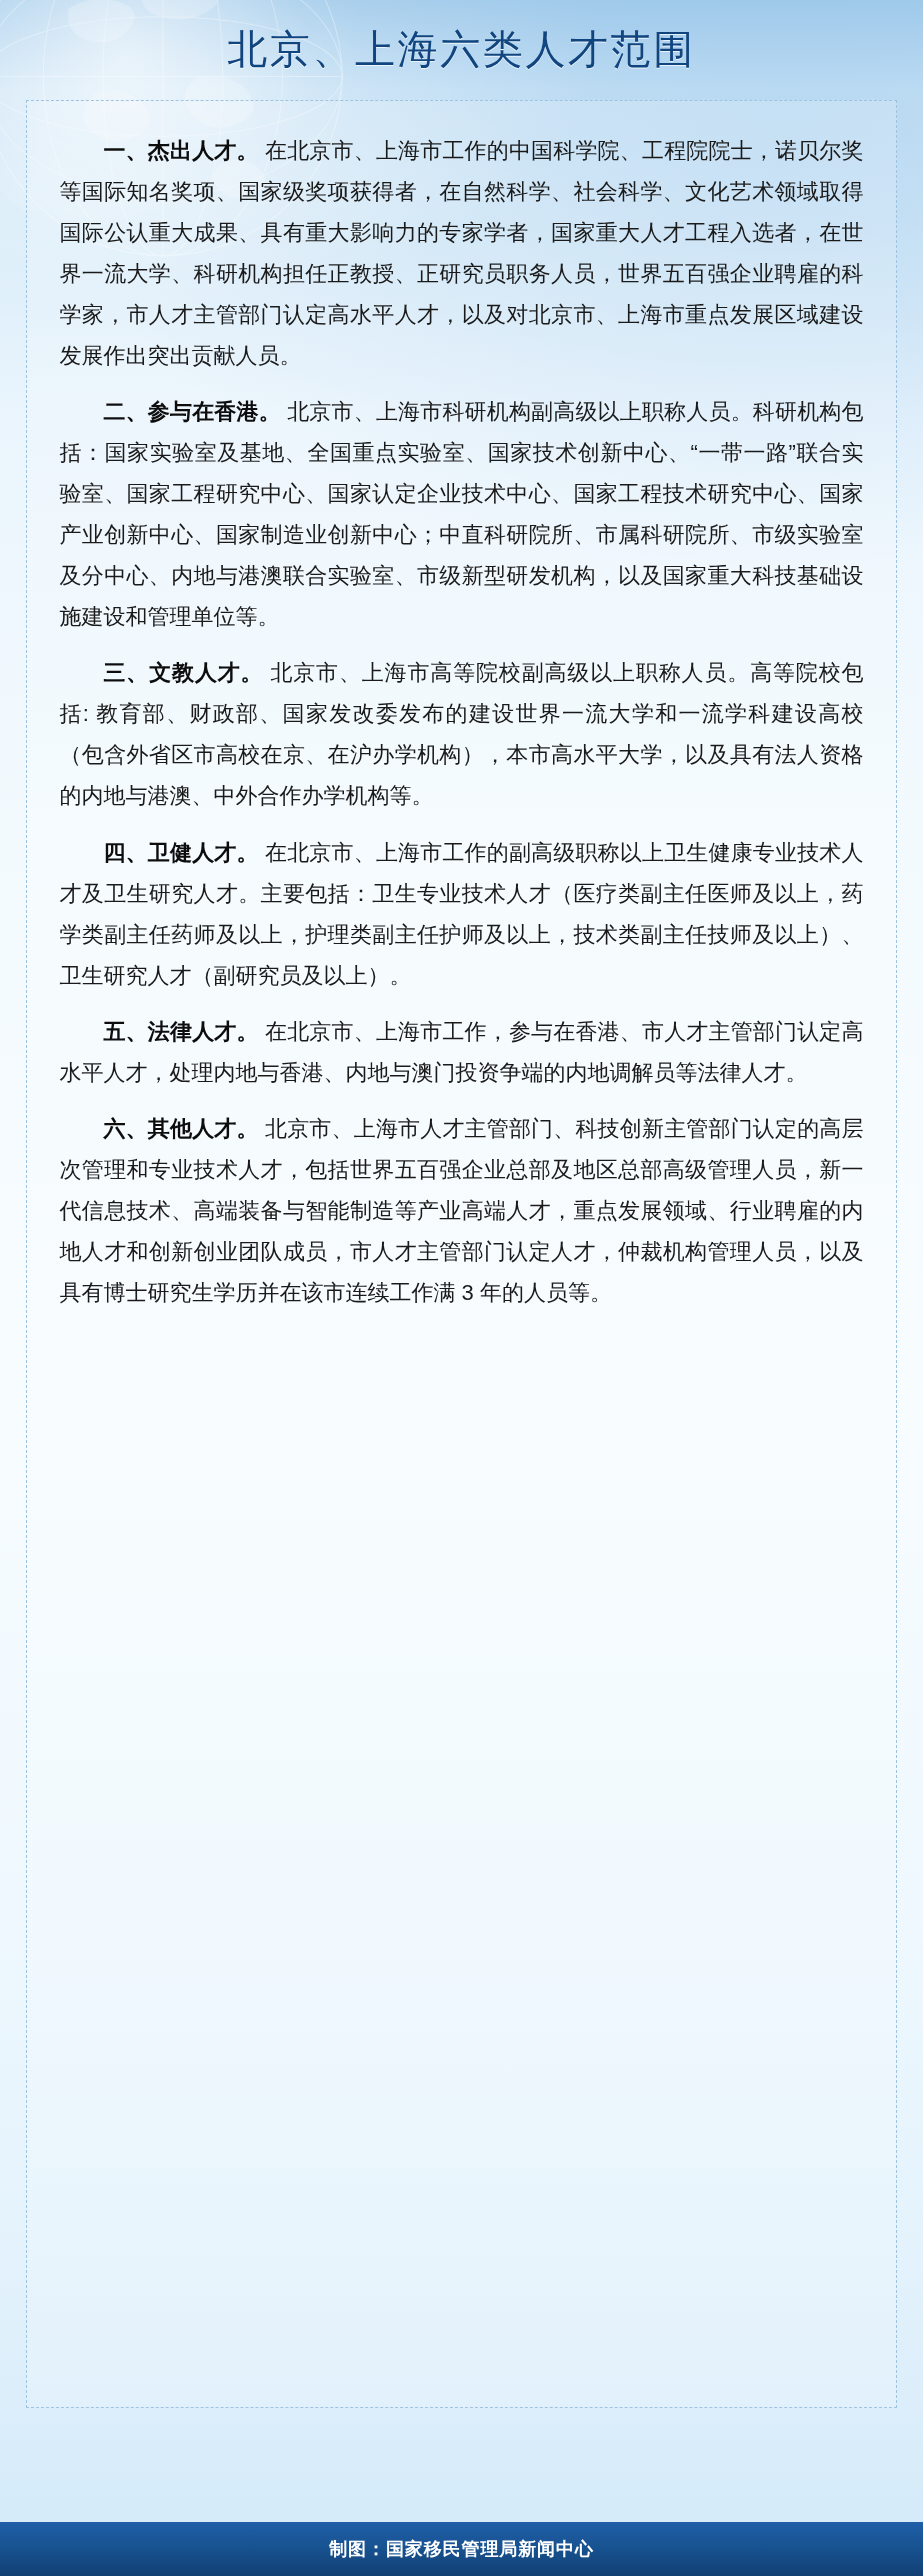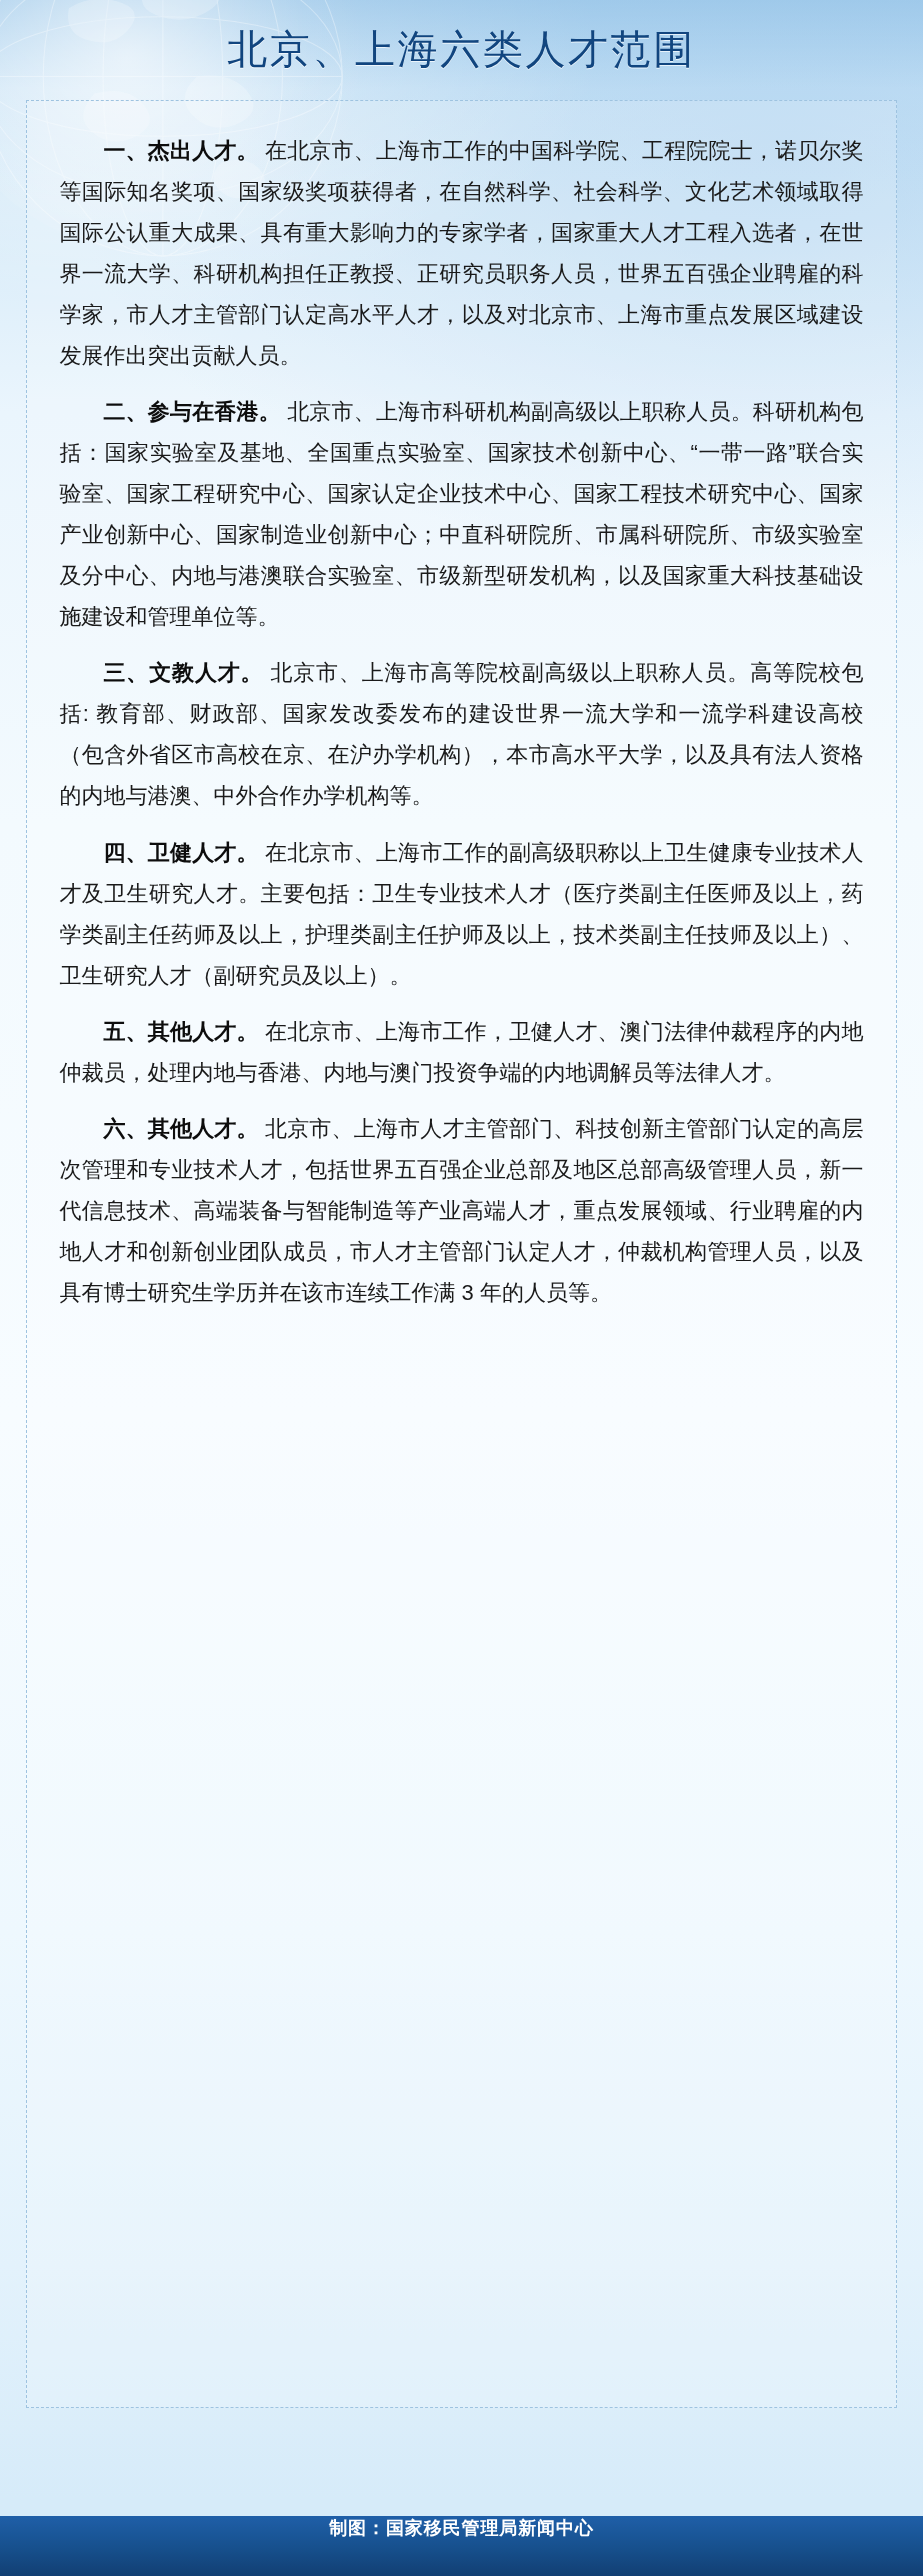--- a/index.html
+++ b/index.html
@@ -95,23 +95,24 @@
     font-weight: bold;
     color: #0d0d0d;
   }
 
   
   .footer-bar {
     position: absolute;
     left: 0;
     right: 0;
     bottom: 0;
-    height: 60px;
+    height: 54px;
     background: linear-gradient(180deg, #1f5fa8 0%, #17518f 50%, #123f73 100%);
     display: flex;
+    align-items: center;
     justify-content: center;
   }
   .footer-text {
     color: #ffffff;
     font-size: 18px;
     font-weight: bold;
     letter-spacing: 0.9px;
     font-family: "Liberation Sans", "DejaVu Sans", sans-serif;
   }
 </style>
@@ -161,22 +162,22 @@
       <span class="lead">三、文教人才。</span>
       <span class="body">北京市、上海市高等院校副高级以上职称人员。高等院校包括: 教育部、财政部、国家发改委发布的建设世界一流大学和一流学科建设高校（包含外省区市高校在京、在沪办学机构），本市高水平大学，以及具有法人资格的内地与港澳、中外合作办学机构等。</span>
     </p>
 
     <p class="para">
       <span class="lead">四、卫健人才。</span>
       <span class="body">在北京市、上海市工作的副高级职称以上卫生健康专业技术人才及卫生研究人才。主要包括：卫生专业技术人才（医疗类副主任医师及以上，药学类副主任药师及以上，护理类副主任护师及以上，技术类副主任技师及以上）、卫生研究人才（副研究员及以上）。</span>
     </p>
 
     <p class="para">
-      <span class="lead">五、其他人才。</span>
-      <span class="body">在北京市、上海市工作，卫健人才、澳门法律仲裁程序的内地仲裁员，处理内地与香港、内地与澳门投资争端的内地调解员等法律人才。</span>
+      <span class="lead">五、法律人才。</span>
+      <span class="body">在北京市、上海市工作，参与在香港、市人才主管部门认定高水平人才，处理内地与香港、内地与澳门投资争端的内地调解员等法律人才。</span>
     </p>
 
     <p class="para">
       <span class="lead">六、其他人才。</span>
       <span class="body">北京市、上海市人才主管部门、科技创新主管部门认定的高层次管理和专业技术人才，包括世界五百强企业总部及地区总部高级管理人员，新一代信息技术、高端装备与智能制造等产业高端人才，重点发展领域、行业聘雇的内地人才和创新创业团队成员，市人才主管部门认定人才，仲裁机构管理人员，以及具有博士研究生学历并在该市连续工作满 3 年的人员等。</span>
     </p>
 
   </div>
 
   <div class="footer-bar">

